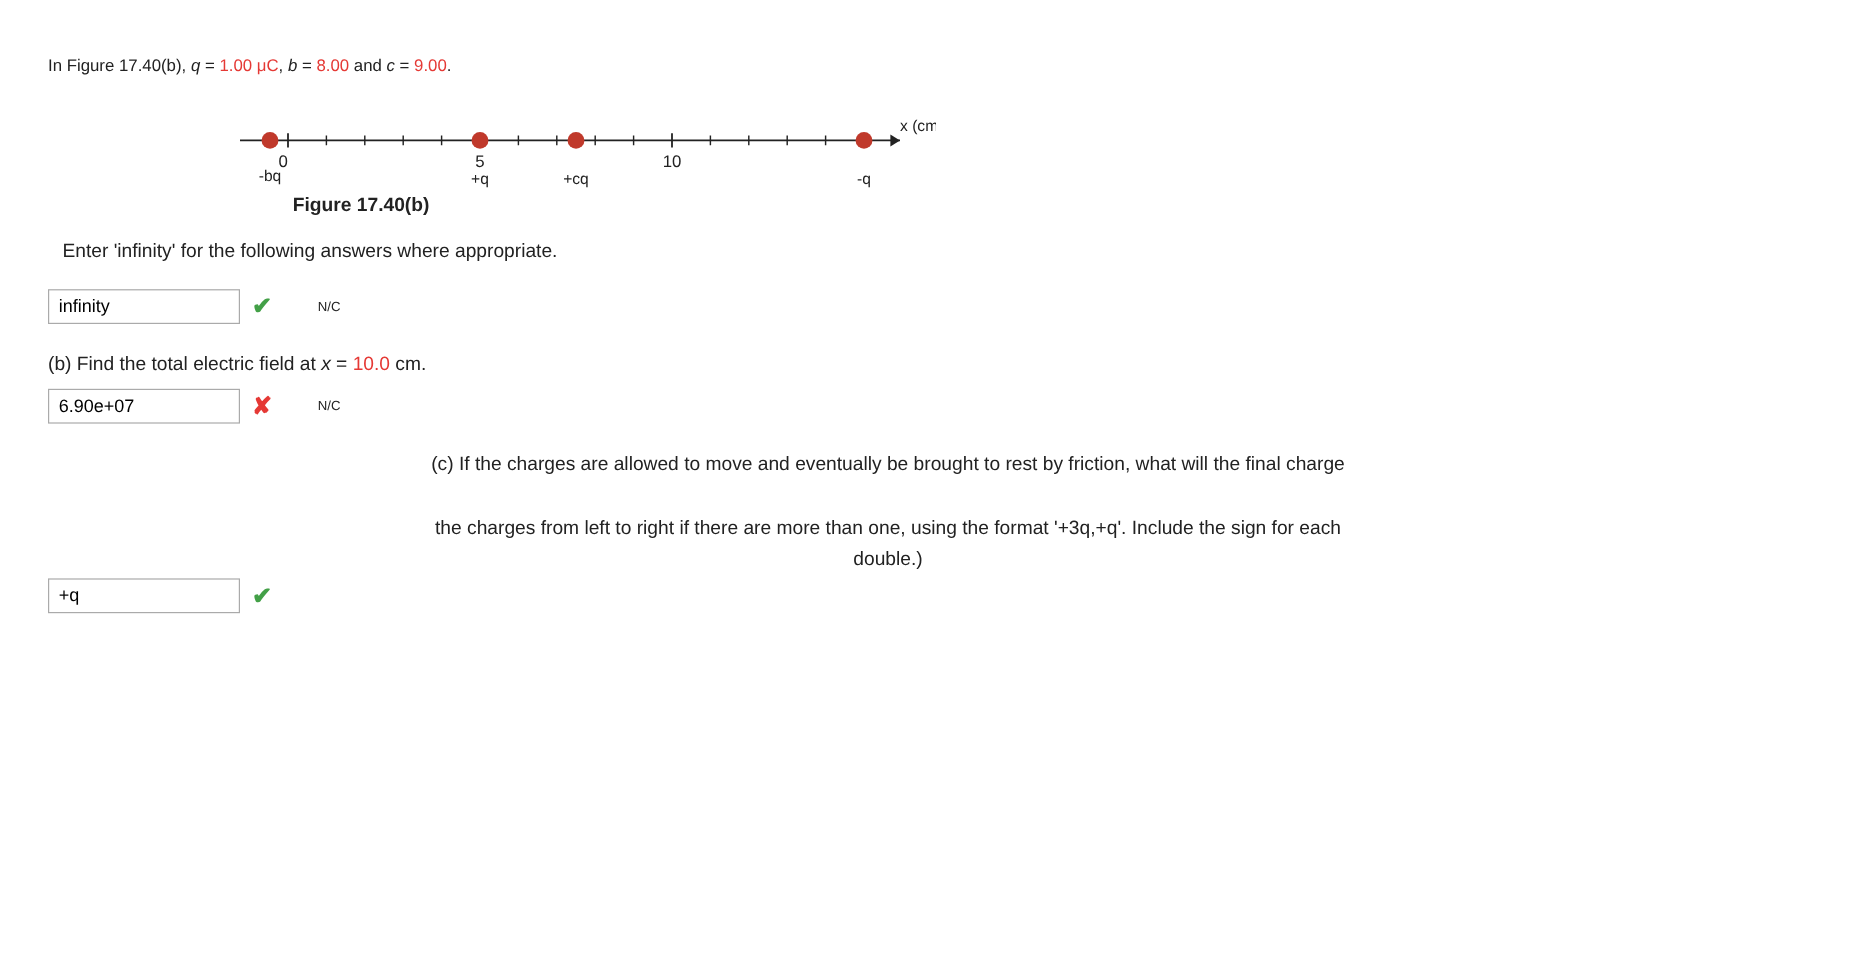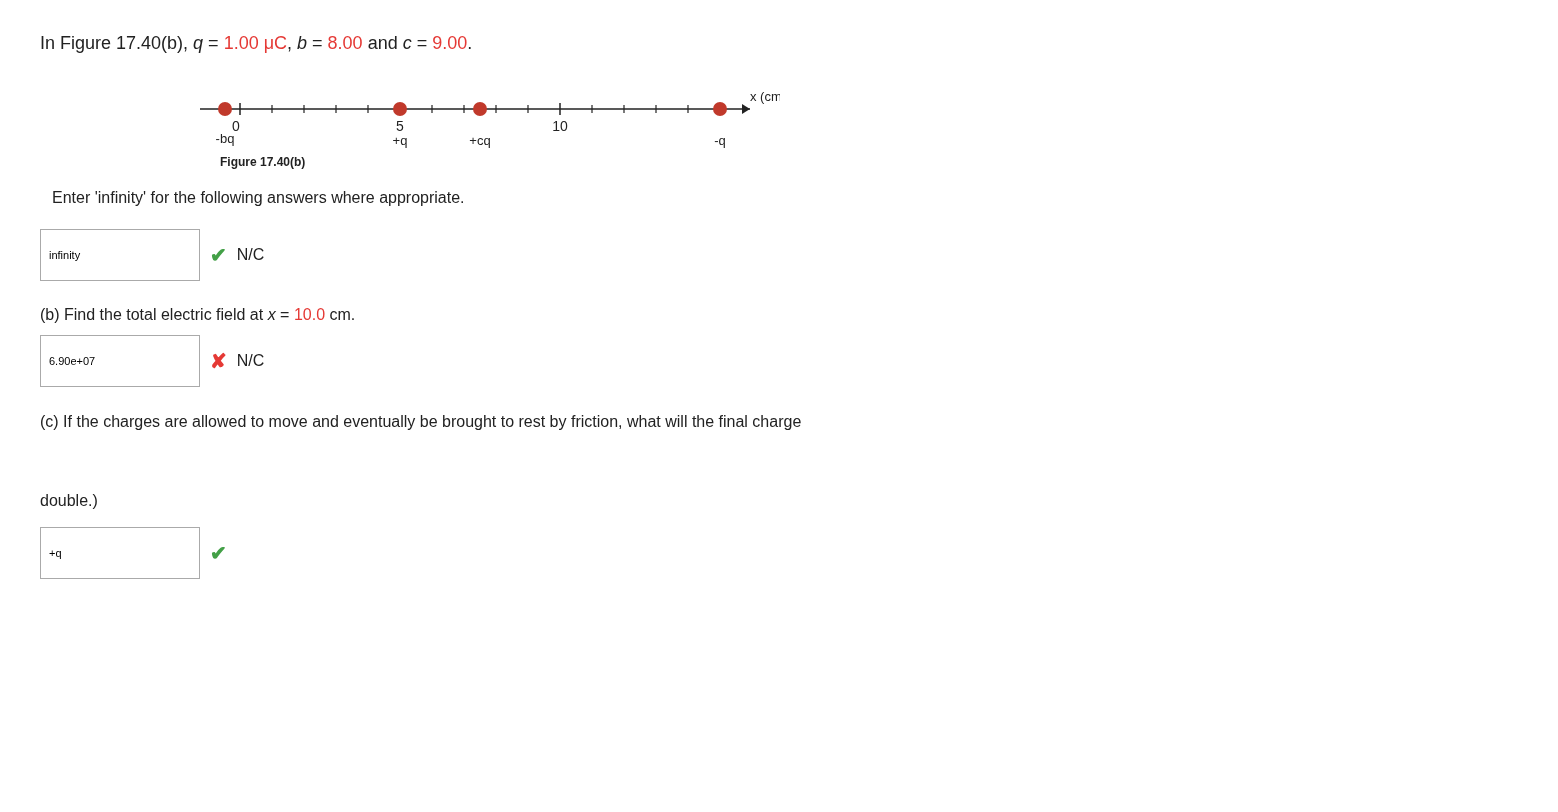--- a/index.html
+++ b/index.html
@@ -6,42 +6,43 @@
     body {
       background: #fff;
       font-family: Arial, sans-serif;
       font-size: 16px;
       color: #222;
       padding: 30px 40px;
       width: 1558px;
       min-height: 812px;
     }
     .problem-intro {
-      font-size: 18px;
+      font-size: 14px;
       margin-bottom: 24px;
       line-height: 1.5;
+      margin-top: 14px;
     }
     .red { color: #e53935; }
     .figure-area {
       display: flex;
       flex-direction: column;
       align-items: flex-start;
       margin-left: 120px;
       margin-bottom: 20px;
     }
     
     .number-line-svg {
       width: 620px;
       height: 70px;
     }
     .figure-caption {
-      font-size: 12px;
+      font-size: 16px;
       font-weight: bold;
       margin-top: 4px;
-      margin-left: 60px;
+      margin-left: 84px;
     }
     .instruction {
       font-size: 16px;
       margin-bottom: 22px;
       margin-left: 12px;
     }
     .part {
       margin-bottom: 22px;
     }
     .part-label {
@@ -49,44 +50,46 @@
       margin-bottom: 8px;
       line-height: 1.5;
     }
     .answer-row {
       display: flex;
       align-items: center;
       gap: 10px;
     }
     .answer-input {
       border: 1px solid #aaa;
-      padding: 19px 8px;
-      font-size: 11px;
+      padding: 5px 8px;
+      font-size: 15px;
       width: 160px;
       outline: none;
       background: #fff;
     }
     .check-icon {
       font-size: 20px;
       color: #43a047;
       font-weight: bold;
     }
     .cross-icon {
       font-size: 20px;
       color: #e53935;
       font-weight: bold;
     }
     .unit-label {
-      font-size: 16px;
+      font-size: 11px;
+      margin-left: 28px;
     }
     .part-c-text {
       font-size: 16px;
       line-height: 1.65;
-      margin-bottom: 12px;
+      margin-bottom: 1px;
       max-width: 1400px;
+      text-align: center;
     }
   </style>
 </head>
 <body>
 
 <div class="problem-intro">
   <span>In Figure 17.40(b), </span><span><i>q</i></span><span> = </span><span class="red">1.00 μC</span><span>, </span><span><i>b</i></span><span> = </span><span class="red">8.00</span><span> and </span><span><i>c</i></span><span> = </span><span class="red">9.00</span><span>.</span>
 </div>
 
 <div class="figure-area">
@@ -160,20 +163,20 @@
     <input class="answer-input" type="text" value="6.90e+07" readonly="" style="">
     <span class="cross-icon">✘</span>
     <span class="unit-label">N/C</span>
   </div>
 </div>
 
 <div class="part">
   <div class="part-c-text">
     <span>(c) If the charges are allowed to move and eventually be brought to rest by friction, what will the final charge</span><br>
     <br>
-    <br>
+    <span>the charges from left to right if there are more than one, using the format '+3q,+q'. Include the sign for each</span><br>
     <span>double.)</span>
   </div>
   <div class="answer-row">
     <input class="answer-input" type="text" value="+q" readonly="" style="">
     <span class="check-icon">✔</span>
   </div>
 </div>
 
 </body></html>

